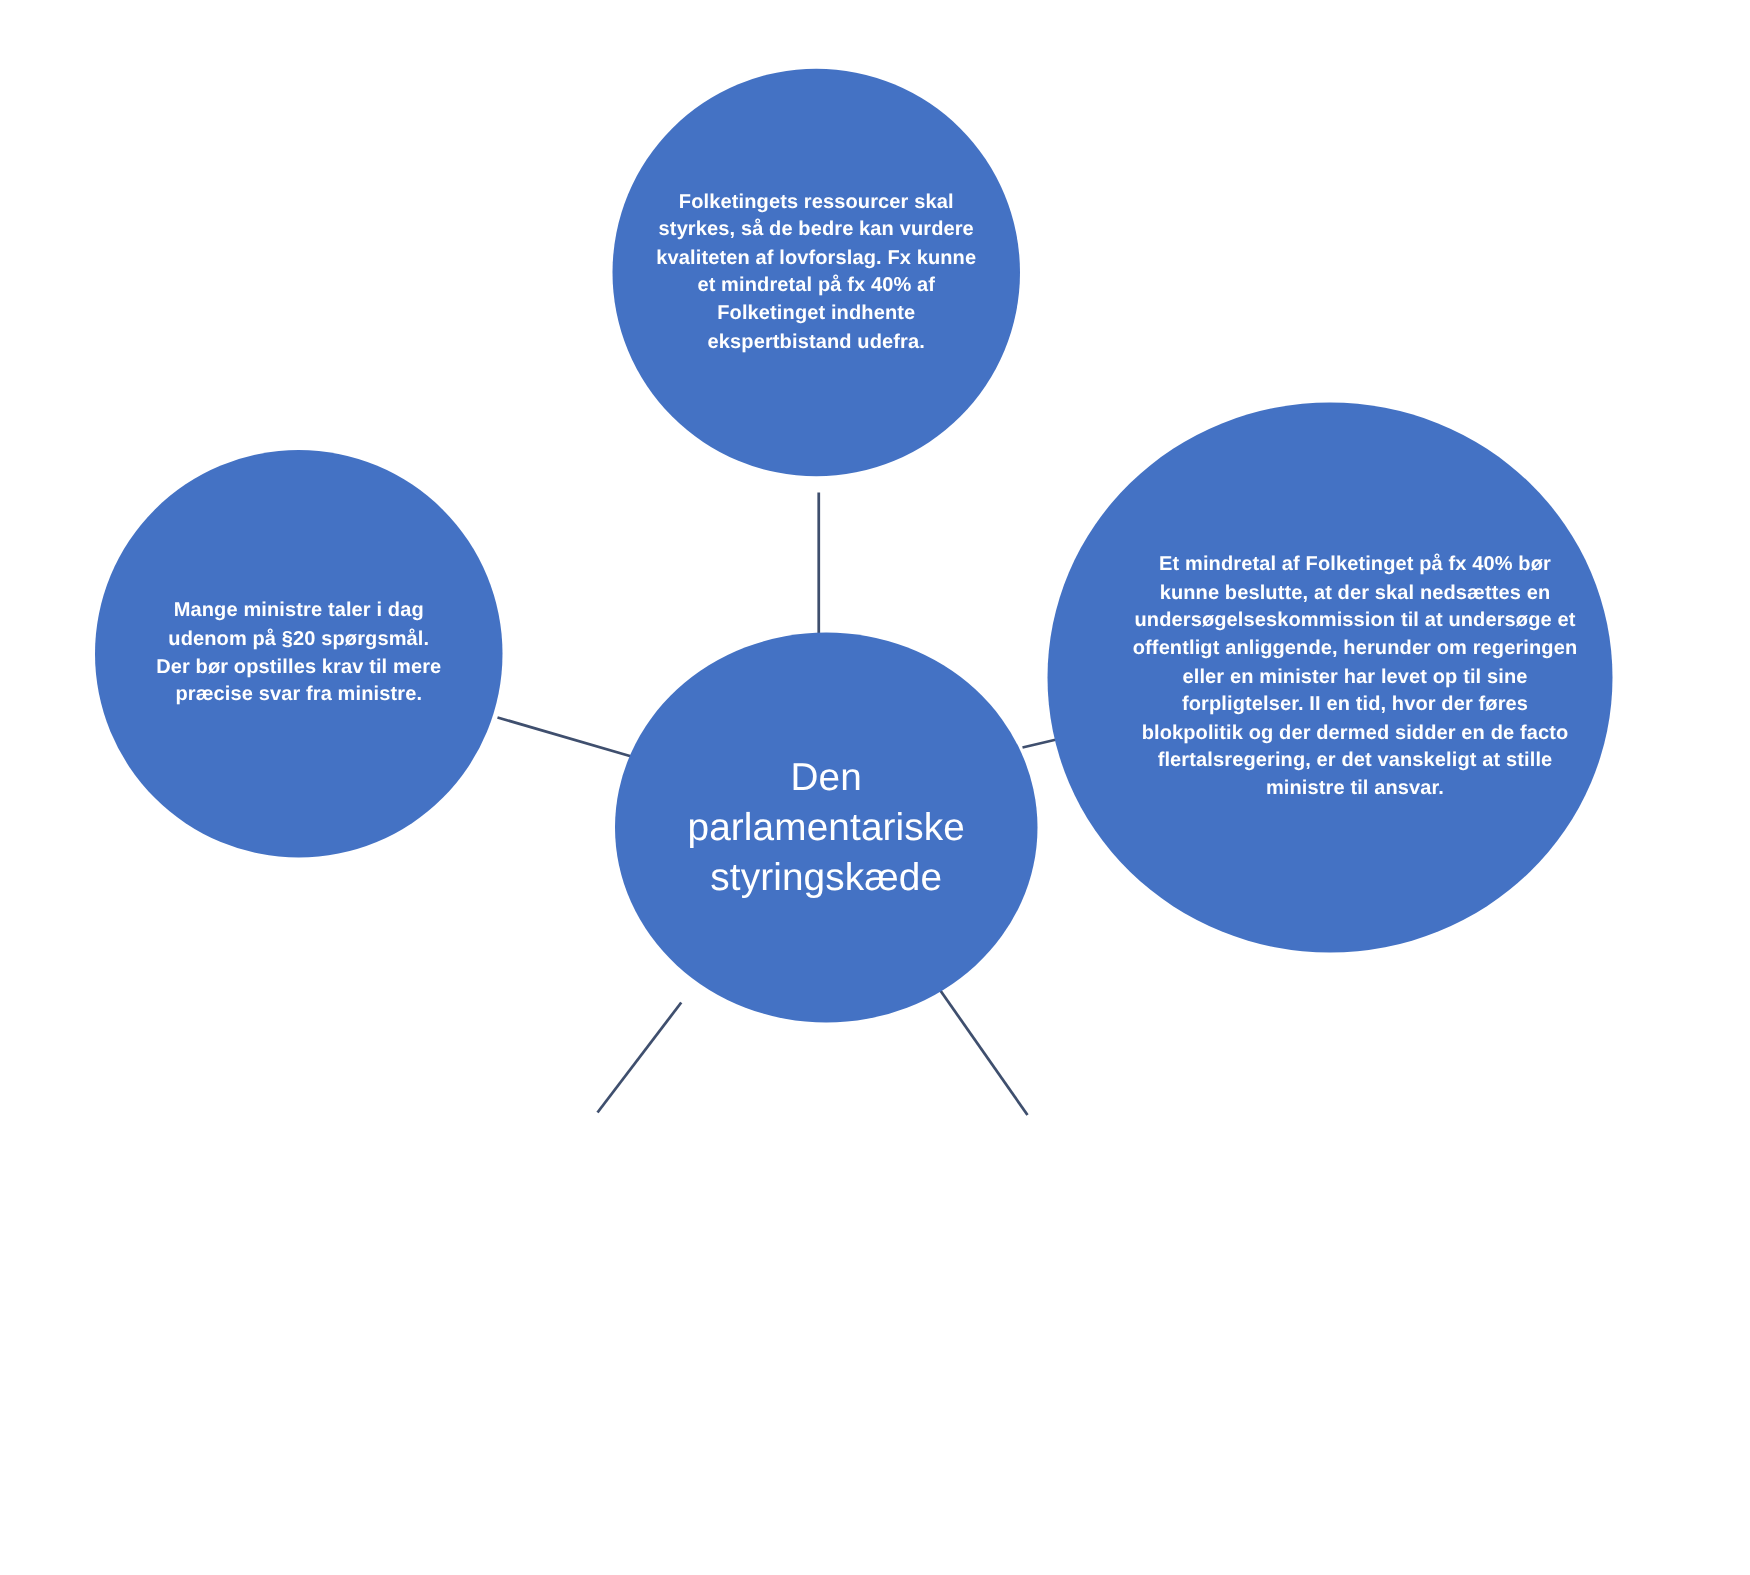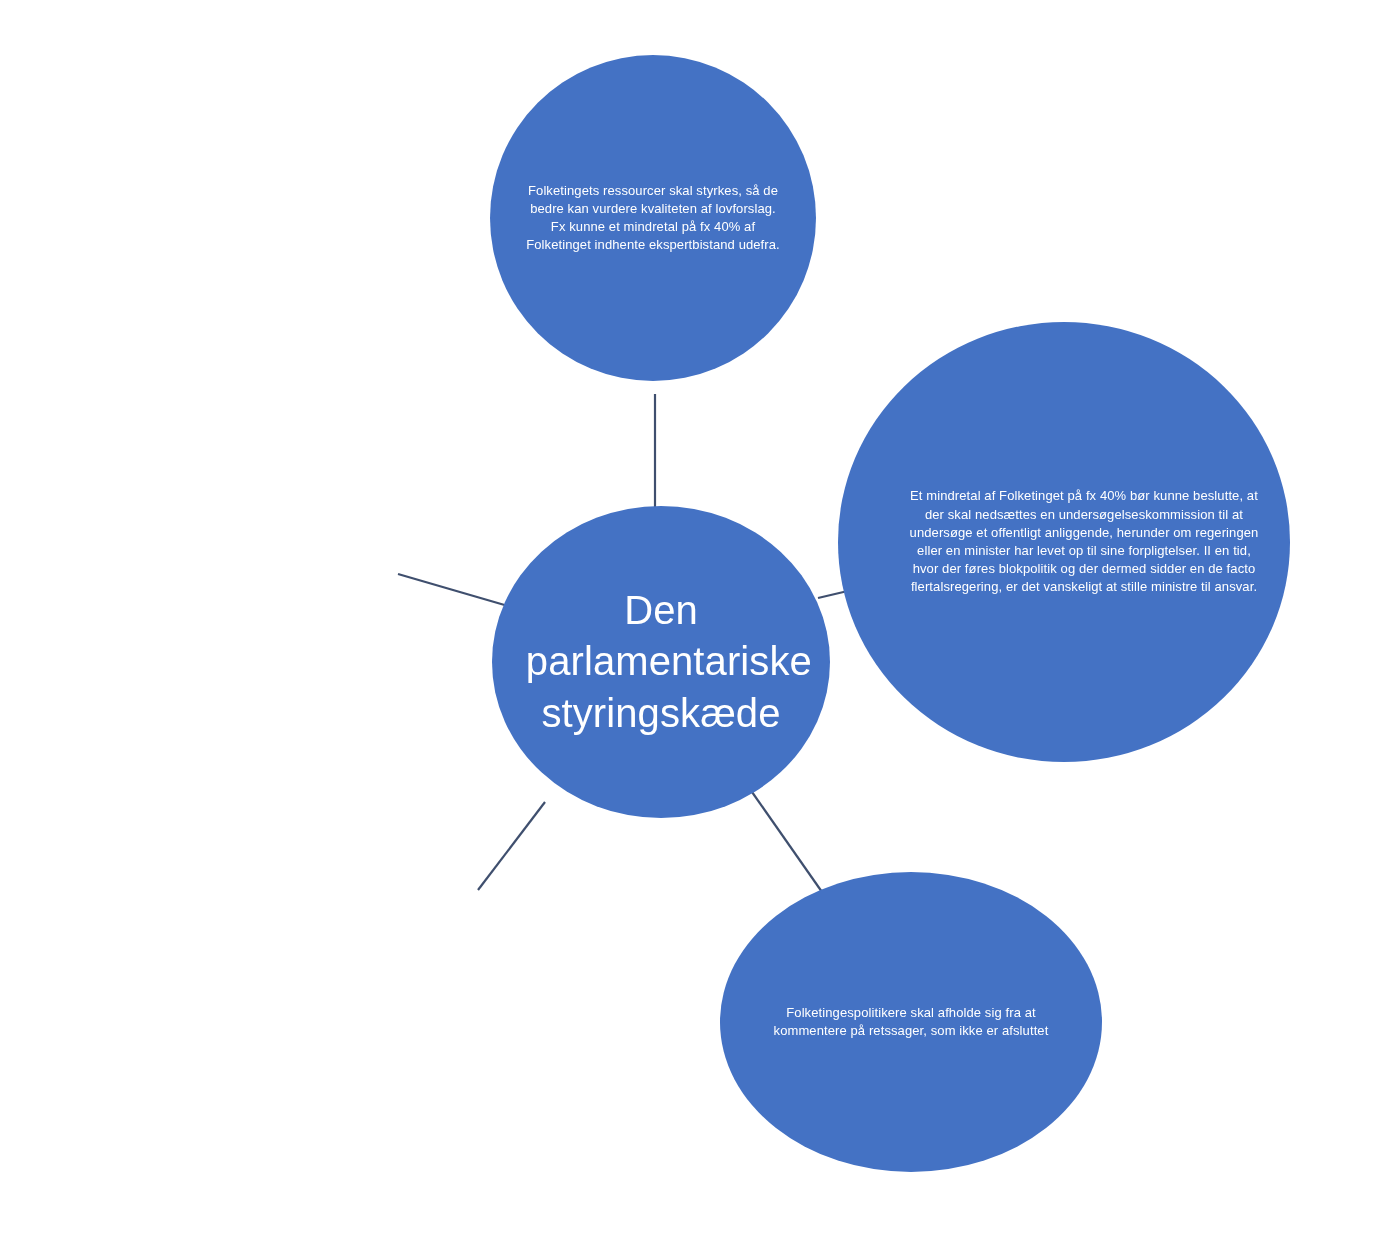--- a/index.html
+++ b/index.html
@@ -36,28 +36,28 @@
     color: #ffffff;
   }
   .node .txt {
     text-align: center;
     width: 86%;
     white-space: pre-line;
     color: #ffffff;
   }
   
   .leaf .txt {
-    font-size: 13px;
+    font-size: 16px;
     line-height: 1.40;
-    font-weight: 400;
+    font-weight: 700;
     letter-spacing: 0.1px;
   }
   
   .center .txt {
-    font-size: 40px;
+    font-size: 31px;
     line-height: 1.28;
     font-weight: 400;
     letter-spacing: 0.1px;
   }
 
   
   #node-top     { left: 490px; top: 55px;   width: 326px; height: 326px; }
   #node-right   { left: 838px; top: 322px;  width: 452px; height: 440px; }
   #node-left    { left: 76px;  top: 360px;  width: 326px; height: 326px; }
   #node-center  { left: 492px; top: 506px;  width: 338px; height: 312px; }
@@ -85,23 +85,23 @@
   </svg>
 
   <div class="node leaf" id="node-top">
     <div class="txt">Folketingets ressourcer skal styrkes, så de bedre kan vurdere kvaliteten af lovforslag. Fx kunne et mindretal på fx 40% af Folketinget  indhente ekspertbistand udefra.</div>
   </div>
 
   <div class="node leaf" id="node-right">
     <div class="txt">Et mindretal af Folketinget på fx  40% bør kunne beslutte, at der skal nedsættes en undersøgelseskommission til at undersøge et offentligt anliggende, herunder om regeringen eller en minister har levet op til sine forpligtelser.  II en tid, hvor der føres blokpolitik og der dermed sidder en de facto flertalsregering, er det vanskeligt at stille ministre til ansvar.</div>
   </div>
 
+  <div class="node leaf" id="node-left">
+    <div class="txt">Mange ministre taler i dag udenom på §20 spørgsmål. Der bør opstilles krav til mere præcise svar fra ministre.</div>
+  </div>
 
 
-  <div class="node leaf" id="node-bright">
-    <div class="txt">Folketingespolitikere skal afholde sig fra at kommentere på retssager, som ikke er afsluttet</div>
-  </div>
 
   <div class="node center" id="node-center">
     <div class="txt">Den parlamentariske styringskæde</div>
   </div>
 
 </div>
 
 </body></html>

